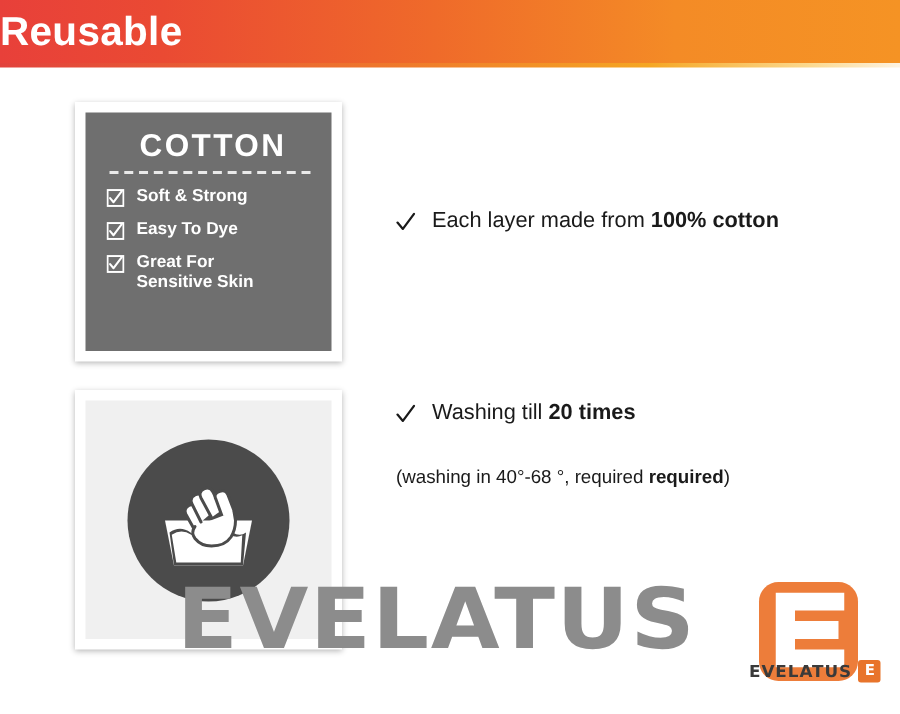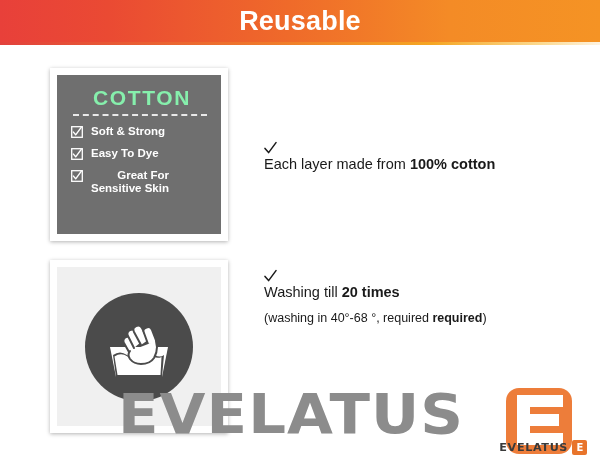--- a/index.html
+++ b/index.html
@@ -17,21 +17,20 @@
 
   
   .header {
     position: absolute;
     left: 0; top: 0;
     width: 600px;
     height: 42px;
     background: linear-gradient(to right, #e8403a 0%, #ea4a33 18%, #ef6a2a 48%, #f48b26 75%, #f59324 100%);
     display: flex;
     align-items: center;
-    justify-content: center;
   }
   .header-title {
     color: #ffffff;
     font-size: 27px;
     font-weight: bold;
     letter-spacing: 0.2px;
     line-height: 1;
   }
   .header-underline {
     position: absolute;
@@ -66,21 +65,21 @@
   .wash-inner {
     width: 100%; height: 100%;
     background: #f0f0f0;
     box-sizing: border-box;
     display: flex;
     align-items: center;
     justify-content: center;
   }
 
   .cotton-title {
-    color: #86efac;
+    color: #ffffff;
     font-size: 21px;
     font-weight: bold;
     letter-spacing: 1.6px;
     text-align: center;
     line-height: 1;
     margin: 2px 0 0 0;
   }
   .cotton-divider {
     margin: 6px 6px 9px 2px;
     height: 0;
@@ -104,40 +103,38 @@
     margin: 1px 8px 0 0;
     position: relative;
   }
   .chk svg { display: block; }
   .cotton-label {
     color: #ffffff;
     font-size: 11.5px;
     font-weight: bold;
     line-height: 13px;
     white-space: pre-line;
-    text-align: right;
   }
 
   
   .wash-icon {
     width: 108px;
     height: 108px;
     border-radius: 50%;
     background: #4b4b4b;
     display: flex;
     align-items: center;
     justify-content: center;
   }
 
   
   .bullet-row {
     position: absolute;
     display: flex;
     align-items: flex-start;
-    flex-direction: column;
   }
   .bullet-cotton { left: 264px; top: 139px; }
   .bullet-wash   { left: 264px; top: 267px; }
 
   .tick {
     flex: 0 0 auto;
     width: 13px;
     height: 15px;
     margin-right: 11px;
     margin-top: 2px;

